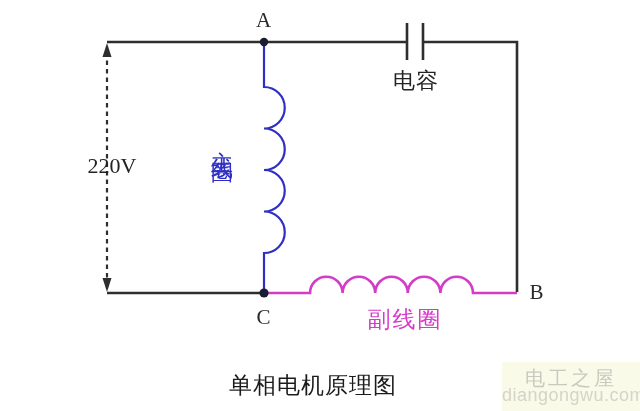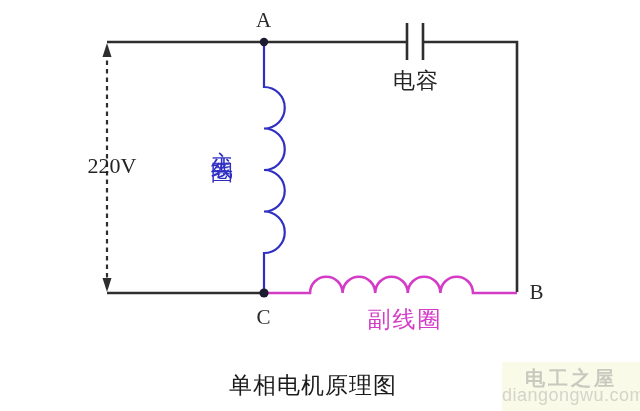--- a/index.html
+++ b/index.html
@@ -39,21 +39,20 @@
     background: #fafae9;
     text-align: center;
     font-family: "Liberation Sans", "DejaVu Sans", sans-serif;
   }
   .watermark .wm-name {
     margin-top: 6px;
     font-size: 20px;
     line-height: 20px;
     color: #c9c9c0;
     letter-spacing: 3px;
-    font-weight: bold;
   }
   .watermark .wm-url {
     font-size: 18px;
     line-height: 15px;
     color: #d4d4c9;
     letter-spacing: 0.5px;
   }
 </style>
 </head>
 <body>

